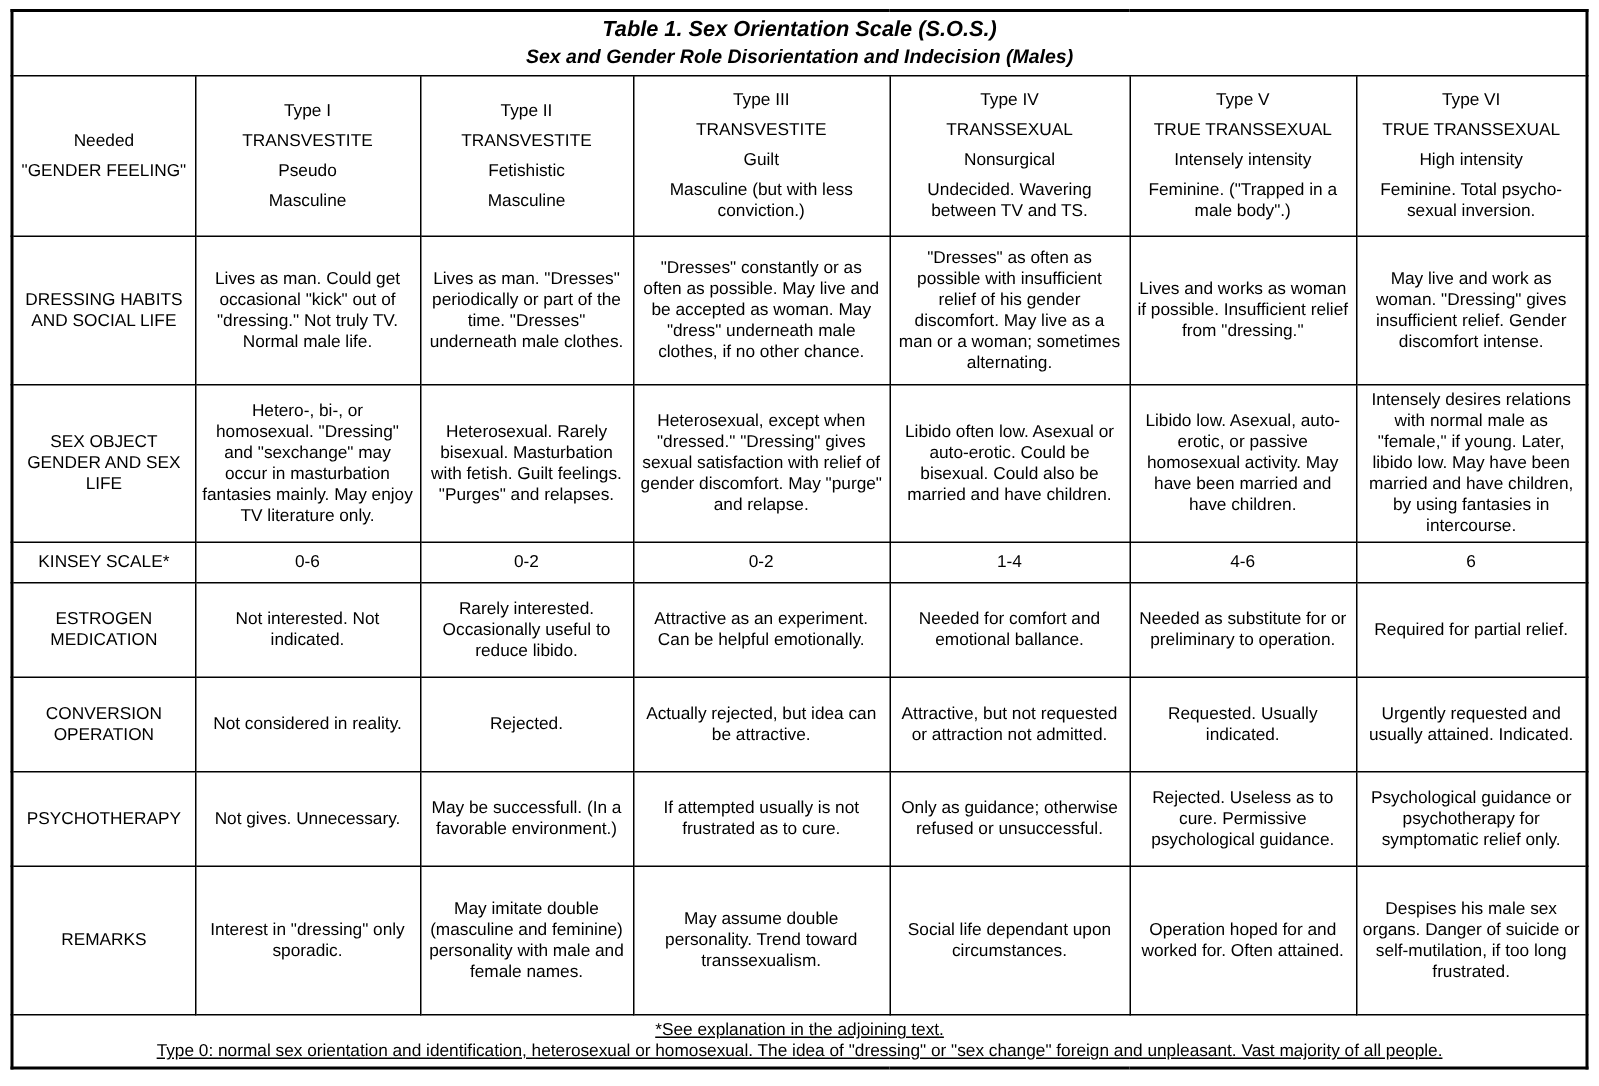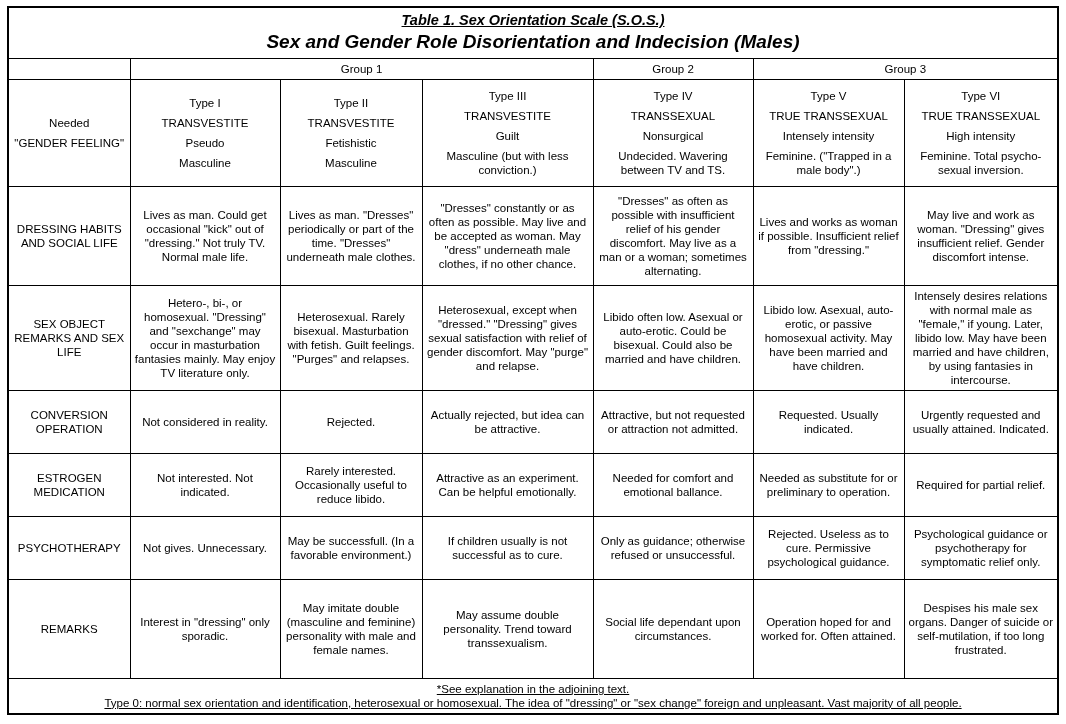--- a/index.html
+++ b/index.html
@@ -34,26 +34,25 @@
   }
   .title-cell {
     border-bottom: 1px solid #000 !important;
     padding: 6px 4px 7px 4px;
   }
   .title-line1 {
     font-weight: bold;
     font-style: italic;
     font-size: 14.5px;
     line-height: 1.3;
-    text-decoration: underline;
   }
   .title-line2 {
     font-weight: bold;
     font-style: italic;
-    font-size: 19px;
+    font-size: 13px;
     line-height: 1.3;
   }
   .group-cell {
     font-size: 12.5px;
     padding: 5px 4px;
   }
   .profile-cell {
     font-size: 11.5px;
     line-height: 1.1;
   }
@@ -111,26 +110,20 @@
       <col class="col-t6">
     </colgroup>
     <tbody>
       <tr>
         <td class="title-cell" colspan="7">
           <div class="title-line1">Table 1. Sex Orientation Scale (S.O.S.)</div>
           <div class="title-line2">Sex and Gender Role Disorientation and Indecision (Males)</div>
         </td>
       </tr>
 
-      <tr>
-        <td class="group-cell"></td>
-        <td class="group-cell" colspan="3">Group 1</td>
-        <td class="group-cell">Group 2</td>
-        <td class="group-cell" colspan="2">Group 3</td>
-      </tr>
 
       <tr>
         <td class="profile-cell">
           <span class="pline">Needed</span>
           <span class="pline">"GENDER FEELING"</span>
         </td>
         <td class="typecol">
           <span class="tline">Type I</span>
           <span class="tline">TRANSVESTITE</span>
           <span class="tline">Pseudo</span>
@@ -173,55 +166,64 @@
         <td class="rowlabel">DRESSING HABITS AND SOCIAL LIFE</td>
         <td class="body-cell">Lives as man. Could get occasional "kick" out of "dressing." Not truly TV. Normal male life.</td>
         <td class="body-cell">Lives as man. "Dresses" periodically or part of the time. "Dresses" underneath male clothes.</td>
         <td class="body-cell">"Dresses" constantly or as often as possible. May live and be accepted as woman. May "dress" underneath male clothes, if no other chance.</td>
         <td class="body-cell">"Dresses" as often as possible with insufficient relief of his gender discomfort. May live as a man or a woman; sometimes alternating.</td>
         <td class="body-cell">Lives and works as woman if possible. Insufficient relief from "dressing."</td>
         <td class="body-cell">May live and work as woman. "Dressing" gives insufficient relief. Gender discomfort intense.</td>
       </tr>
 
       <tr class="tall">
-        <td class="rowlabel">SEX OBJECT REMARKS AND SEX LIFE</td>
+        <td class="rowlabel">SEX OBJECT GENDER AND SEX LIFE</td>
         <td class="body-cell">Hetero-, bi-, or homosexual. "Dressing" and "sexchange" may occur in masturbation fantasies mainly. May enjoy TV literature only.</td>
         <td class="body-cell">Heterosexual. Rarely bisexual. Masturbation with fetish. Guilt feelings. "Purges" and relapses.</td>
         <td class="body-cell">Heterosexual, except when "dressed." "Dressing" gives sexual satisfaction with relief of gender discomfort. May "purge" and relapse.</td>
         <td class="body-cell">Libido often low. Asexual or auto-erotic. Could be bisexual. Could also be married and have children.</td>
         <td class="body-cell">Libido low. Asexual, auto-erotic, or passive homosexual activity. May have been married and have children.</td>
         <td class="body-cell">Intensely desires relations with normal male as "female," if young. Later, libido low. May have been married and have children, by using fantasies in intercourse.</td>
       </tr>
 
+      <tr class="kinsey">
+        <td class="rowlabel">KINSEY SCALE*</td>
+        <td class="body-cell">0-6</td>
+        <td class="body-cell">0-2</td>
+        <td class="body-cell">0-2</td>
+        <td class="body-cell">1-4</td>
+        <td class="body-cell">4-6</td>
+        <td class="body-cell">6</td>
+      </tr>
+
+      <tr class="mid">
+        <td class="rowlabel">ESTROGEN MEDICATION</td>
+        <td class="body-cell">Not interested. Not indicated.</td>
+        <td class="body-cell">Rarely interested. Occasionally useful to reduce libido.</td>
+        <td class="body-cell">Attractive as an experiment. Can be helpful emotionally.</td>
+        <td class="body-cell">Needed for comfort and emotional ballance.</td>
+        <td class="body-cell">Needed as substitute for or preliminary to operation.</td>
+        <td class="body-cell">Required for partial relief.</td>
+      </tr>
 
       <tr class="mid">
         <td class="rowlabel">CONVERSION OPERATION</td>
         <td class="body-cell">Not considered in reality.</td>
         <td class="body-cell">Rejected.</td>
         <td class="body-cell">Actually rejected, but idea can be attractive.</td>
         <td class="body-cell">Attractive, but not requested or attraction not admitted.</td>
         <td class="body-cell">Requested. Usually indicated.</td>
         <td class="body-cell">Urgently requested and usually attained. Indicated.</td>
       </tr>
 
       <tr class="mid">
-        <td class="rowlabel">ESTROGEN MEDICATION</td>
-        <td class="body-cell">Not interested. Not indicated.</td>
-        <td class="body-cell">Rarely interested. Occasionally useful to reduce libido.</td>
-        <td class="body-cell">Attractive as an experiment. Can be helpful emotionally.</td>
-        <td class="body-cell">Needed for comfort and emotional ballance.</td>
-        <td class="body-cell">Needed as substitute for or preliminary to operation.</td>
-        <td class="body-cell">Required for partial relief.</td>
-      </tr>
-
-      <tr class="mid">
         <td class="rowlabel">PSYCHOTHERAPY</td>
         <td class="body-cell">Not gives. Unnecessary.</td>
         <td class="body-cell">May be successfull. (In a favorable environment.)</td>
-        <td class="body-cell">If children usually is not successful as to cure.</td>
+        <td class="body-cell">If attempted usually is not frustrated as to cure.</td>
         <td class="body-cell">Only as guidance; otherwise refused or unsuccessful.</td>
         <td class="body-cell">Rejected. Useless as to cure. Permissive psychological guidance.</td>
         <td class="body-cell">Psychological guidance or psychotherapy for symptomatic relief only.</td>
       </tr>
 
       <tr class="tall">
         <td class="rowlabel">REMARKS</td>
         <td class="body-cell">Interest in "dressing" only sporadic.</td>
         <td class="body-cell">May imitate double (masculine and feminine) personality with male and female names.</td>
         <td class="body-cell">May assume double personality. Trend toward transsexualism.</td>

